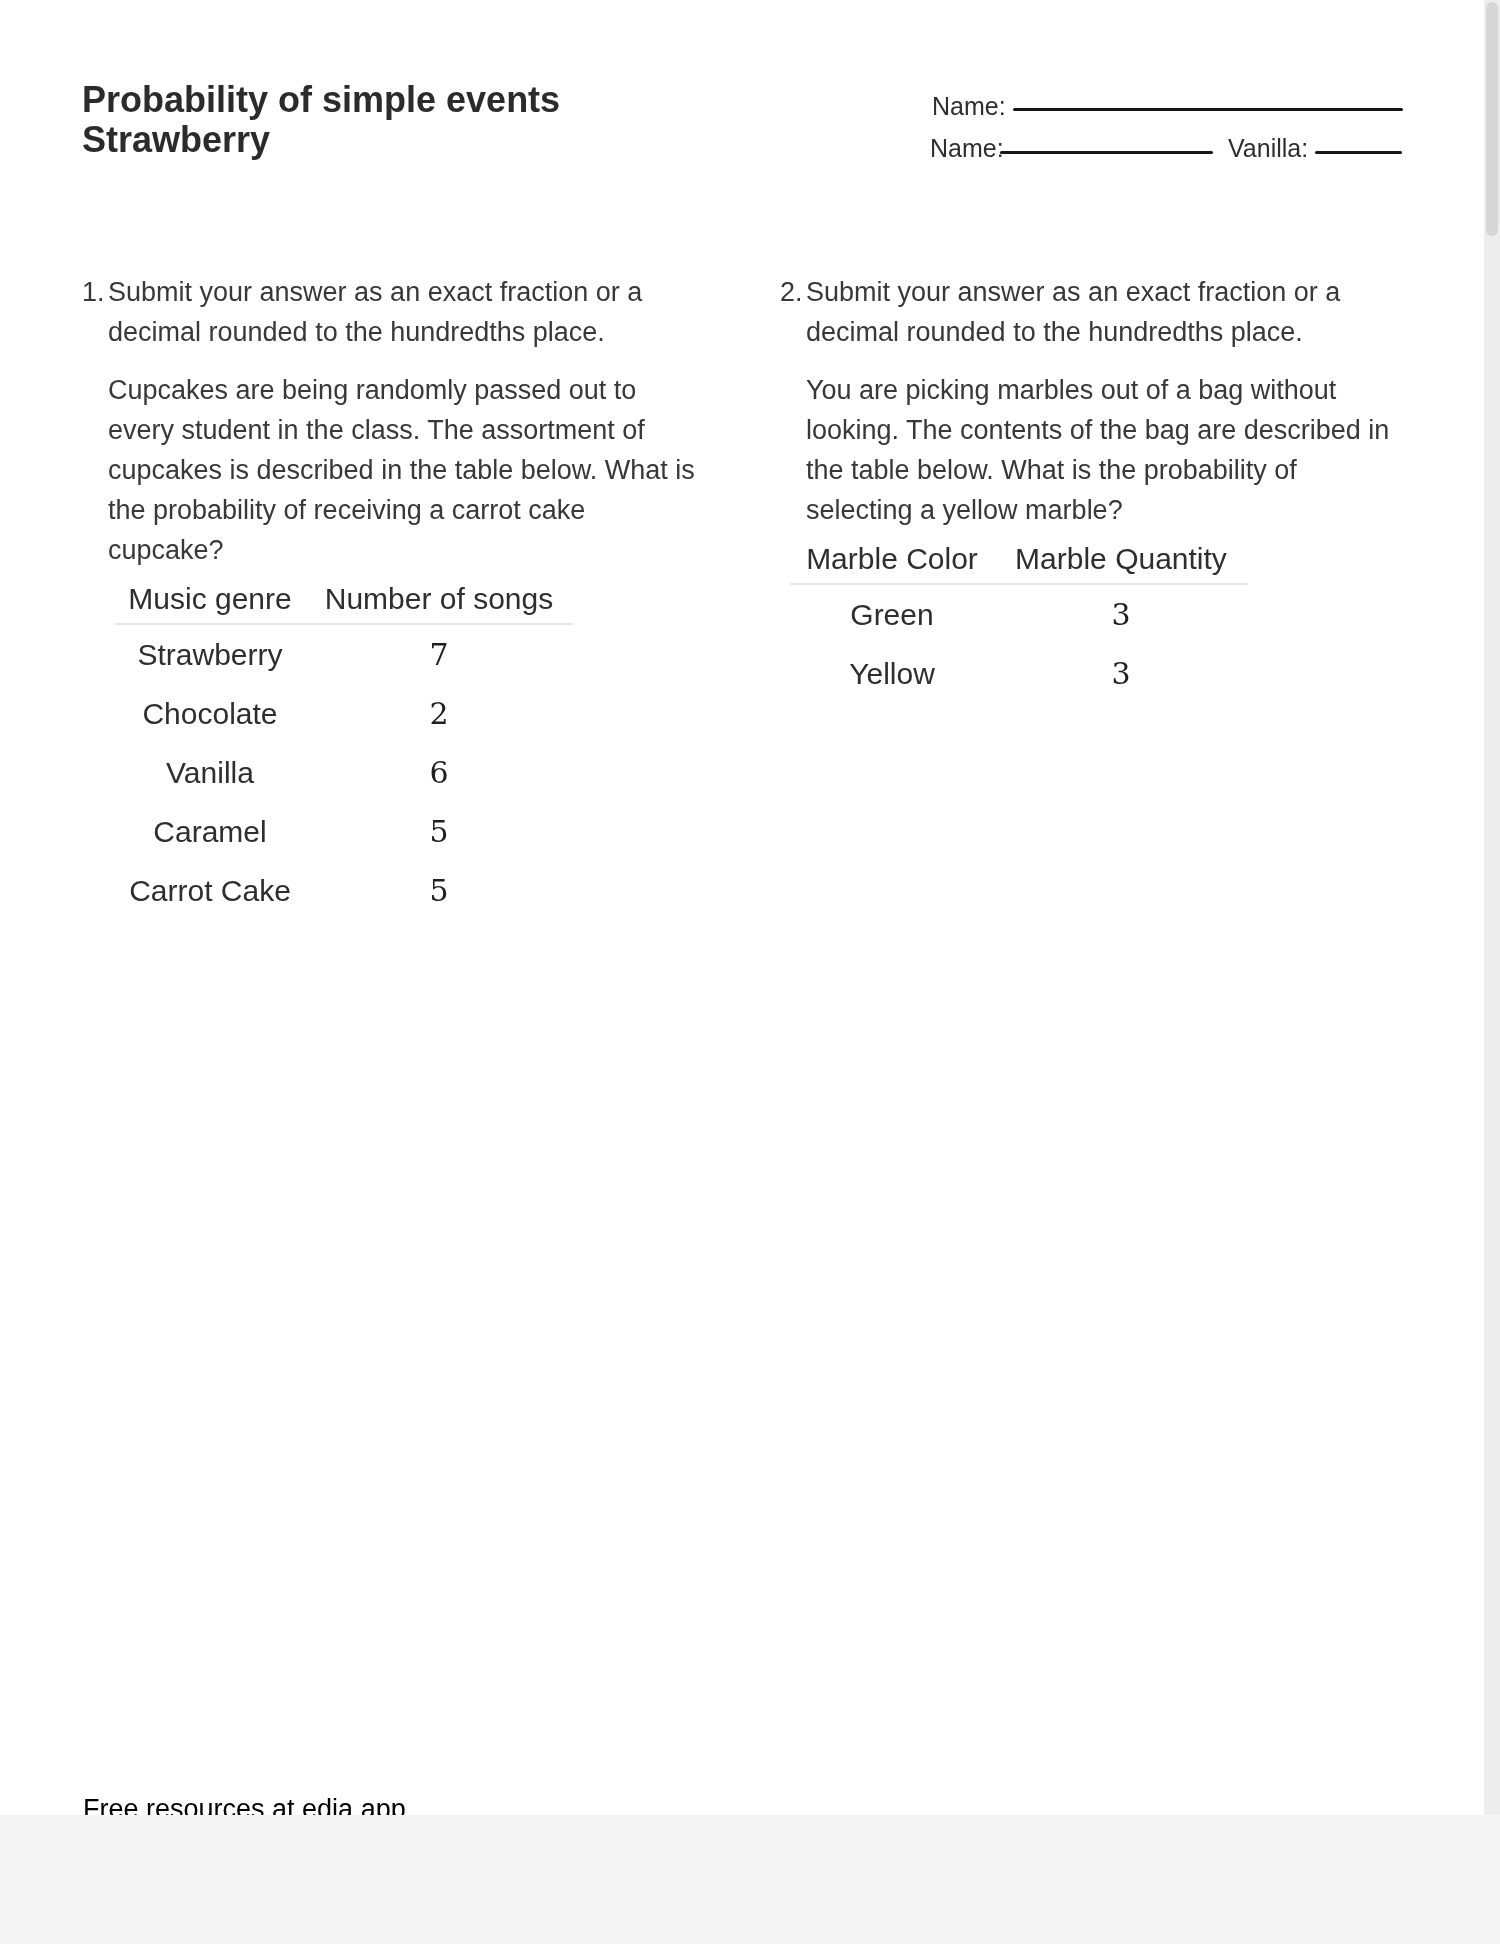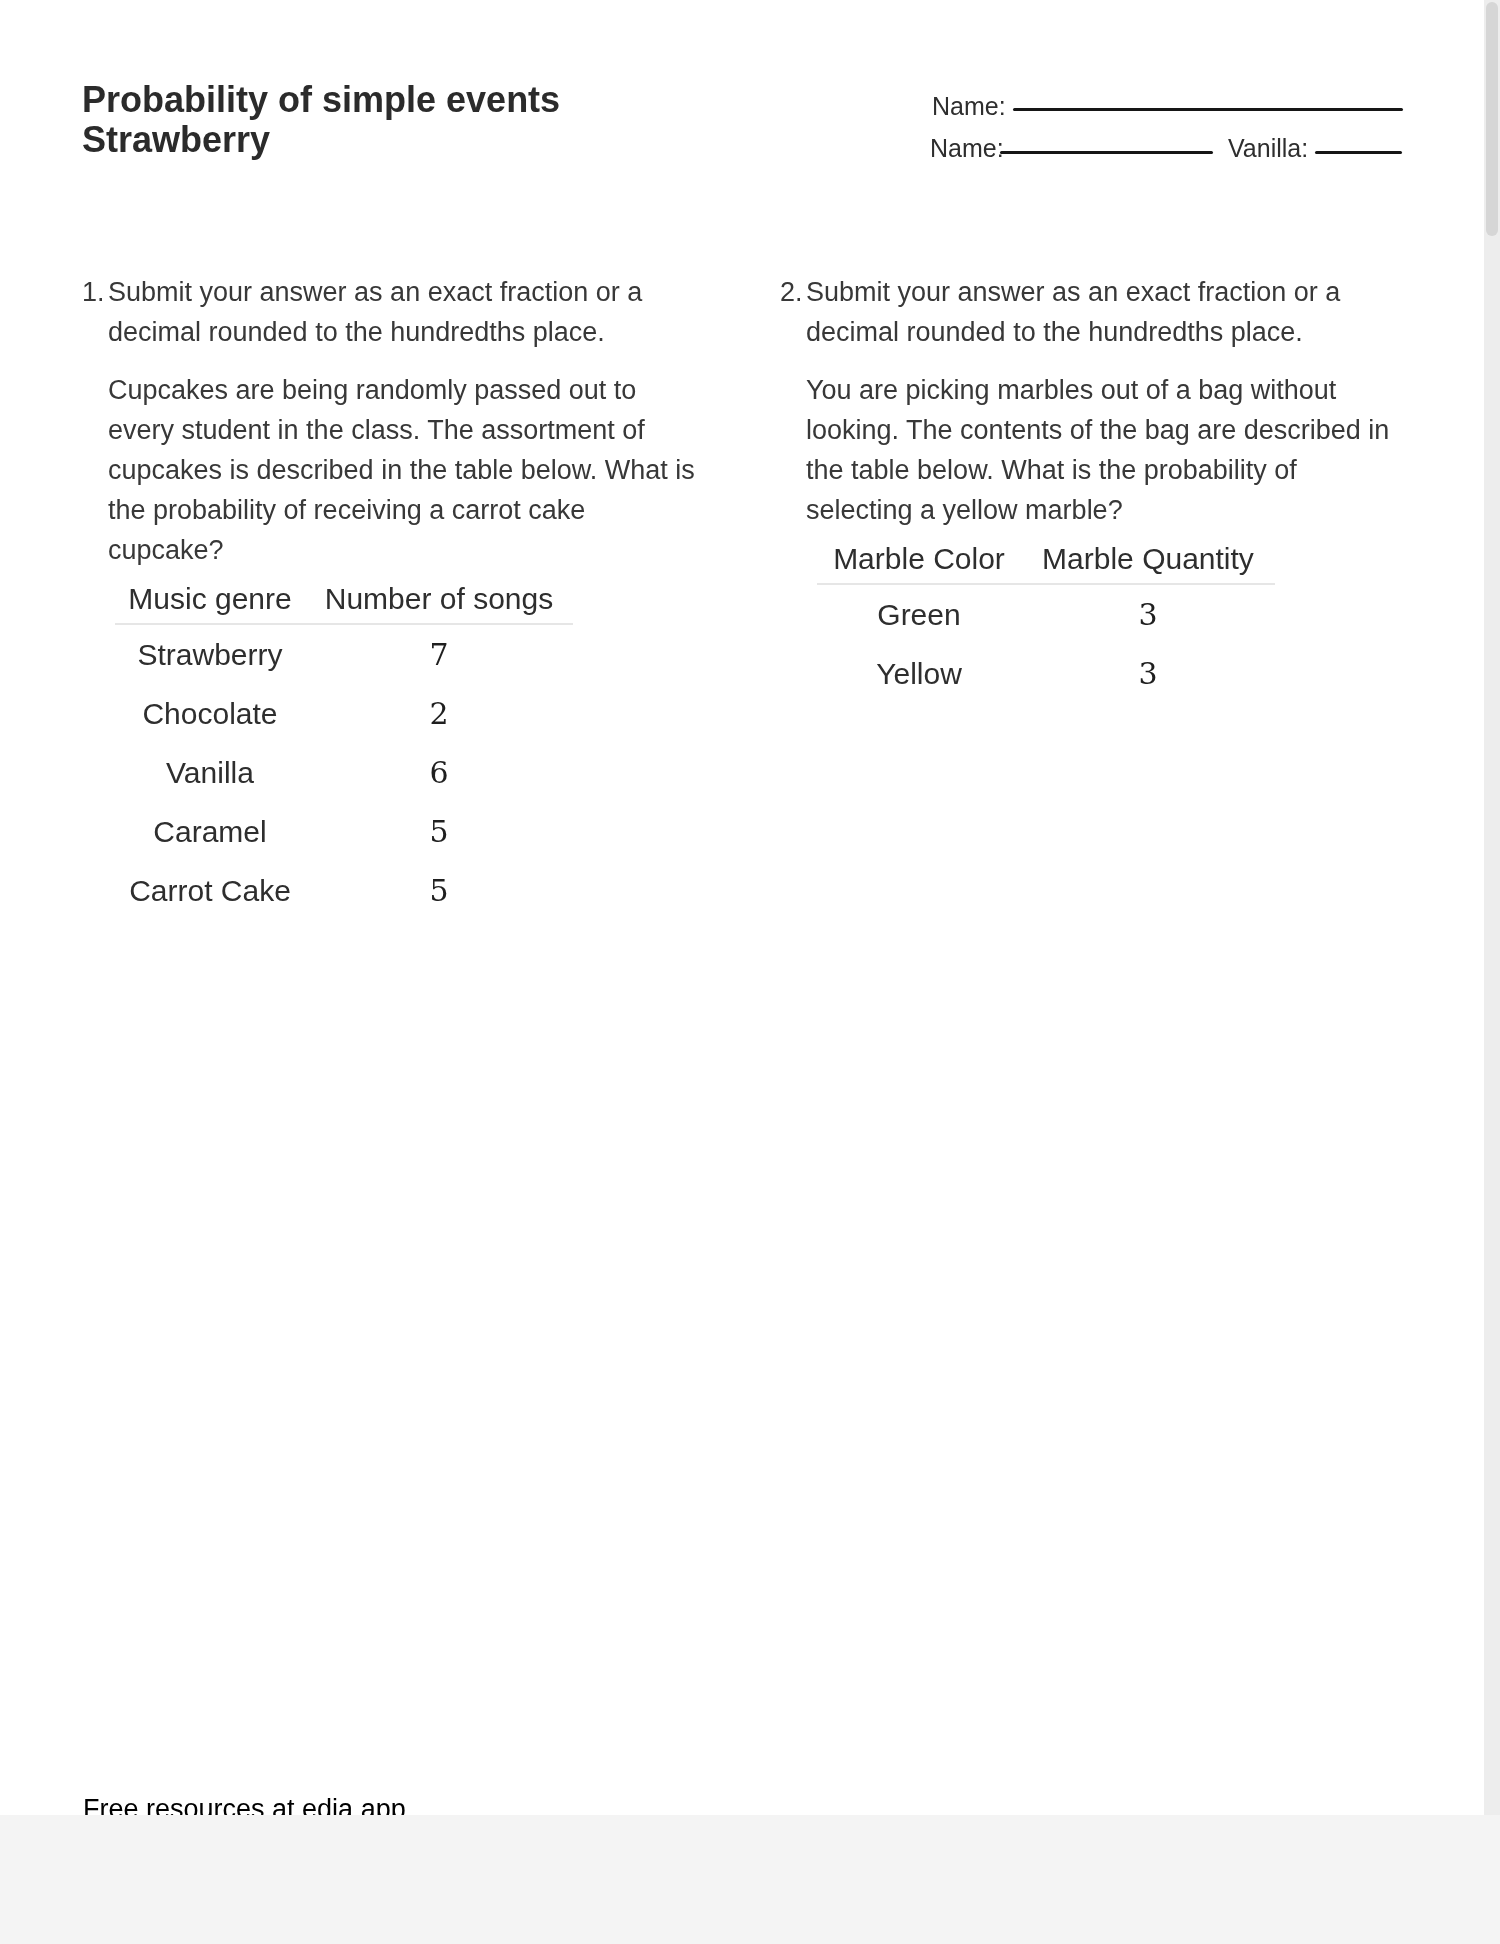--- a/index.html
+++ b/index.html
@@ -27,21 +27,21 @@
   .question-1 { left: 82px; }
   .question-2 { left: 780px; }
   .q-head { display: flex; }
   .q-num { width: 26px; flex: 0 0 26px; }
   .q-lines span { display: block; }
   .q-prompt { margin-left: 26px; margin-top: 18px; }
 
   
   .wtable { position: absolute; width: 458px; font-size: 30px; color: #2e2e2e; }
   .table-1 { left: 115px; top: 575px; }
-  .table-2 { left: 817px; top: 535px; }
+  .table-2 { left: 790px; top: 535px; }
   .wtable .thead { display: grid; height: 50px; align-items: center; border-bottom: 2px solid #e6e6e6; }
   .wtable .trow  { display: grid; height: 59px; align-items: center; }
   .table-1 .thead, .table-1 .trow { grid-template-columns: 190px 268px; }
   .table-2 .thead, .table-2 .trow { grid-template-columns: 204px 254px; }
   .wtable .cell { text-align: center; white-space: nowrap; }
   .wtable .num  { font-family: "DejaVu Serif", serif; font-size: 30px; color: #1f1f1f; }
 
   
   .footer-text { position: absolute; left: 83px; top: 1794px; font-size: 27px; color: #000000; z-index: 1; }
   .footer-band { position: absolute; left: 0; top: 1815px; width: 1500px; height: 129px; background: #f4f4f4; z-index: 5; }

